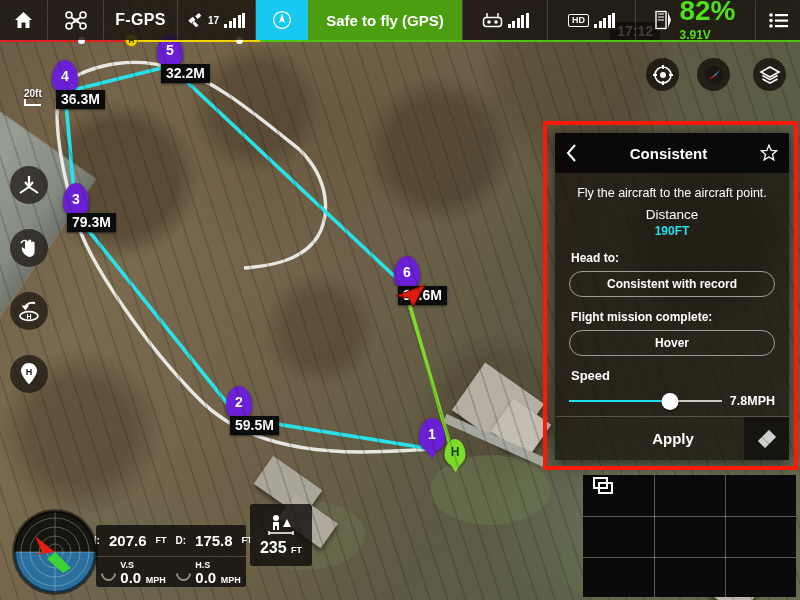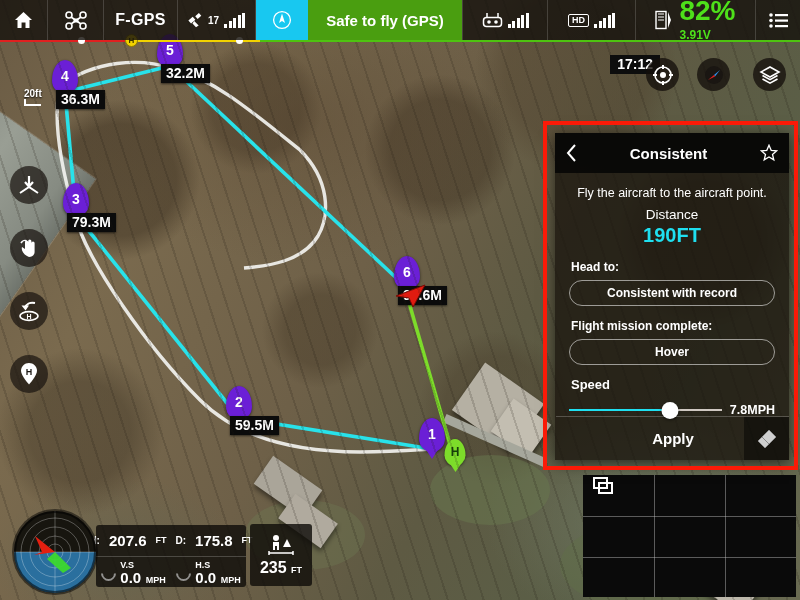--- a/index.html
+++ b/index.html
@@ -182,21 +182,21 @@
   }
   .mapbtn svg { display:block; }
 
   
   .rbtn {
     position:absolute; width:33px; height:33px; border-radius:50%;
     background:rgba(20,16,12,.78);
     display:flex; align-items:center; justify-content:center; z-index:30;
   }
   #clock {
-    position:absolute; right:140px; top:55px; z-index:30;
+    position:absolute; right:140px; top:22px; z-index:30;
     background:#0d0d0d; color:#fff; font-size:14px; font-weight:bold;
     padding:1px 7px 2px;
   }
   #scalebar { position:absolute; left:24px; top:88px; z-index:25; color:#fff; }
   #scalebar .lbl { font-size:10px; font-weight:bold; text-shadow:0 1px 2px #000; }
   #scalebar .tick {
     width:17px; height:7px; border-left:2px solid #fff; border-bottom:2px solid #fff;
   }
 
   
@@ -217,21 +217,21 @@
   }
   #wp-head .title {
     flex:1; text-align:center; font-size:15px; font-weight:bold;
   }
   #wp-body { padding:12px 14px 0; }
   .wp-lead {
     font-size:12.5px; text-align:center; line-height:1.35;
   }
   .wp-dist-label { font-size:13.5px; text-align:center; margin-top:5px; }
   .wp-dist-val {
-    font-size:20px; font-weight:bold; color:#1fdff0;
+    font-size:12px; font-weight:bold; color:#1fdff0;
     text-align:center; margin-top:2px;
   }
   .fld-label {
     font-size:12px; font-weight:bold; margin-top:13px; margin-left:2px;
   }
   .fld-select {
     margin-top:6px; height:26px; border:1px solid rgba(255,255,255,.55);
     border-radius:13px; display:flex; align-items:center; justify-content:center;
     font-size:12px; font-weight:bold;
   }
@@ -308,21 +308,21 @@
   .u  { font-size:9px; font-weight:bold; }
   .stack { display:flex; flex-direction:column; align-items:flex-start; line-height:1.05; }
   .stack .k { font-size:9px; }
   .gauge {
     width:15px; height:15px; border-radius:50%;
     border:2.5px solid rgba(185,185,185,.75);
     border-right-color:transparent; border-top-color:transparent;
     transform:rotate(-45deg);
   }
   #distbox {
-    position:absolute; left:250px; top:524px; width:62px; height:62px;
+    position:absolute; left:250px; top:504px; width:62px; height:62px;
     background:rgba(16,13,10,.82); z-index:31; border-radius:3px;
     color:#fff; display:flex; flex-direction:column;
     align-items:center; justify-content:center; gap:3px;
   }
   #distbox .val { font-size:16px; font-weight:bold; }
   #distbox .un { font-size:9px; font-weight:bold; }
 </style>
 </head>
 <body>
 

